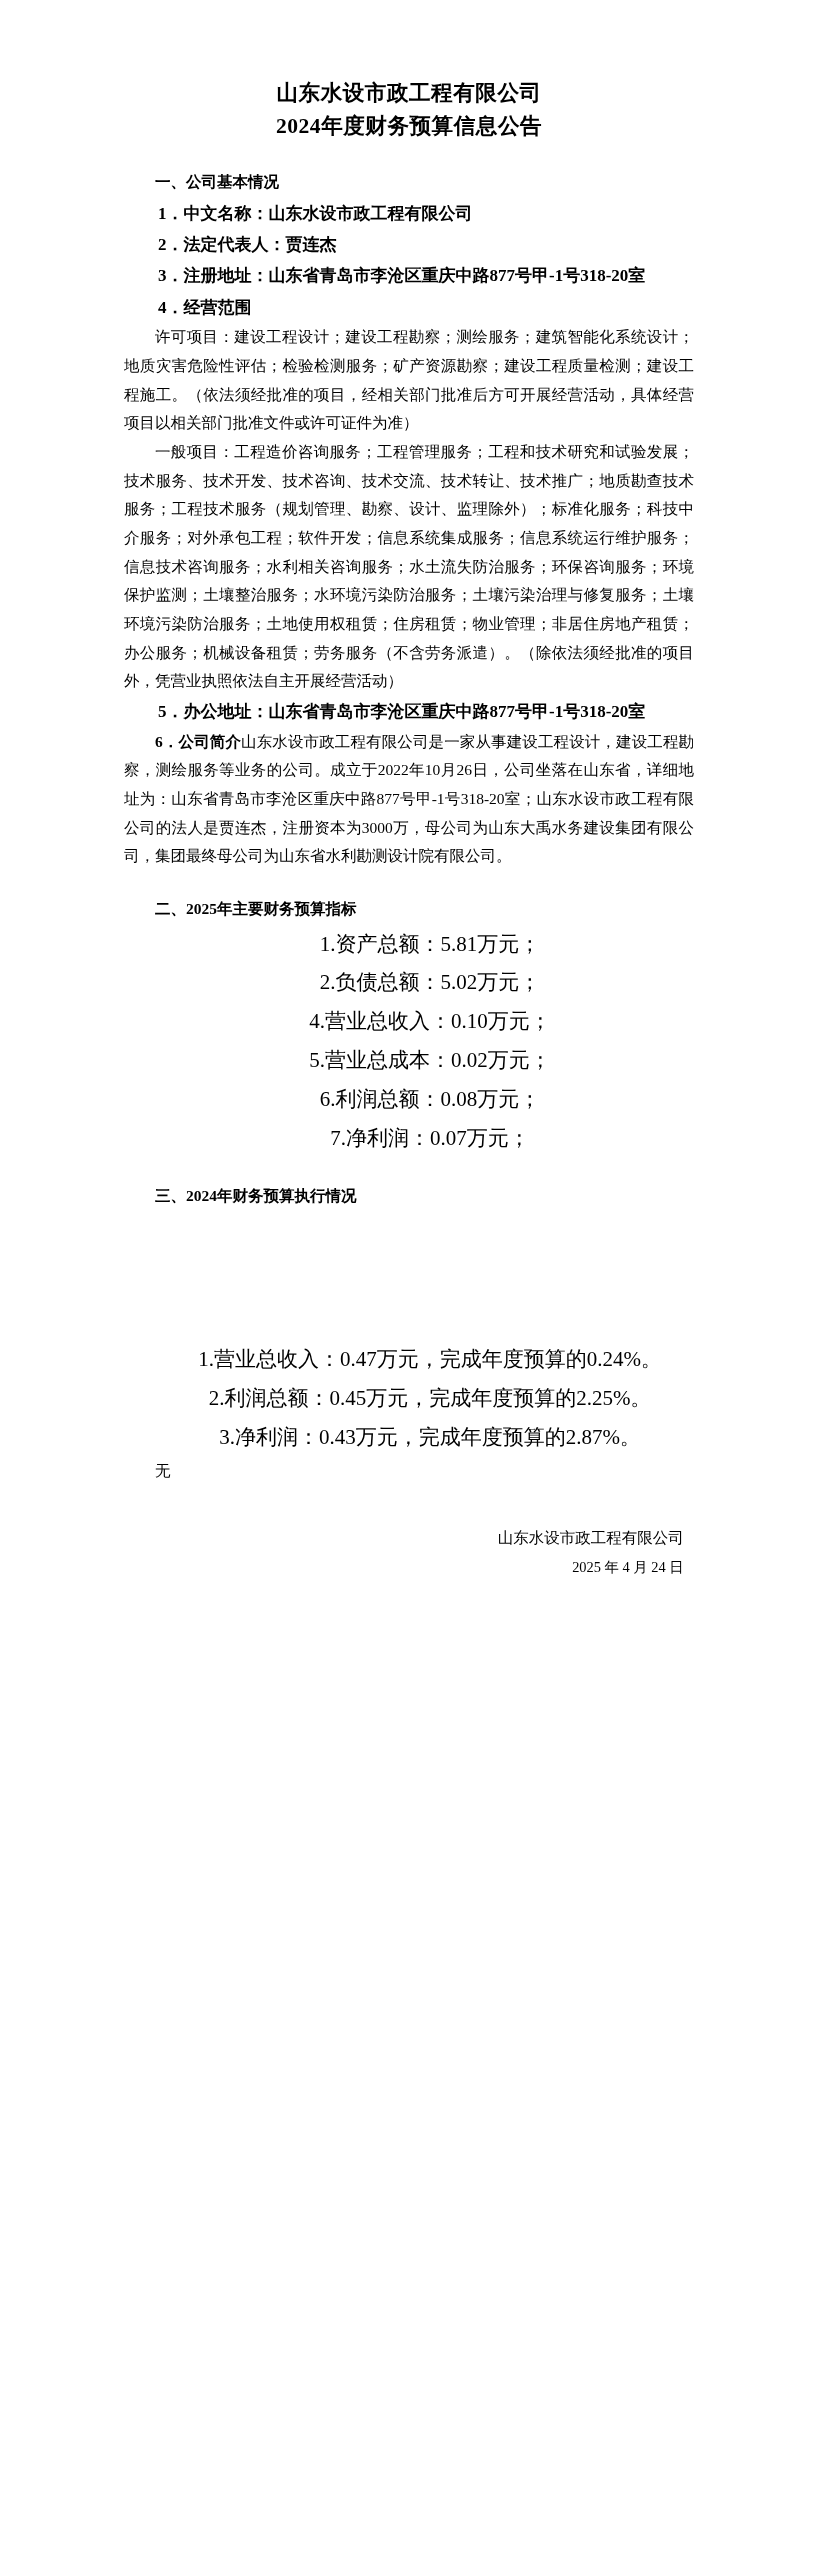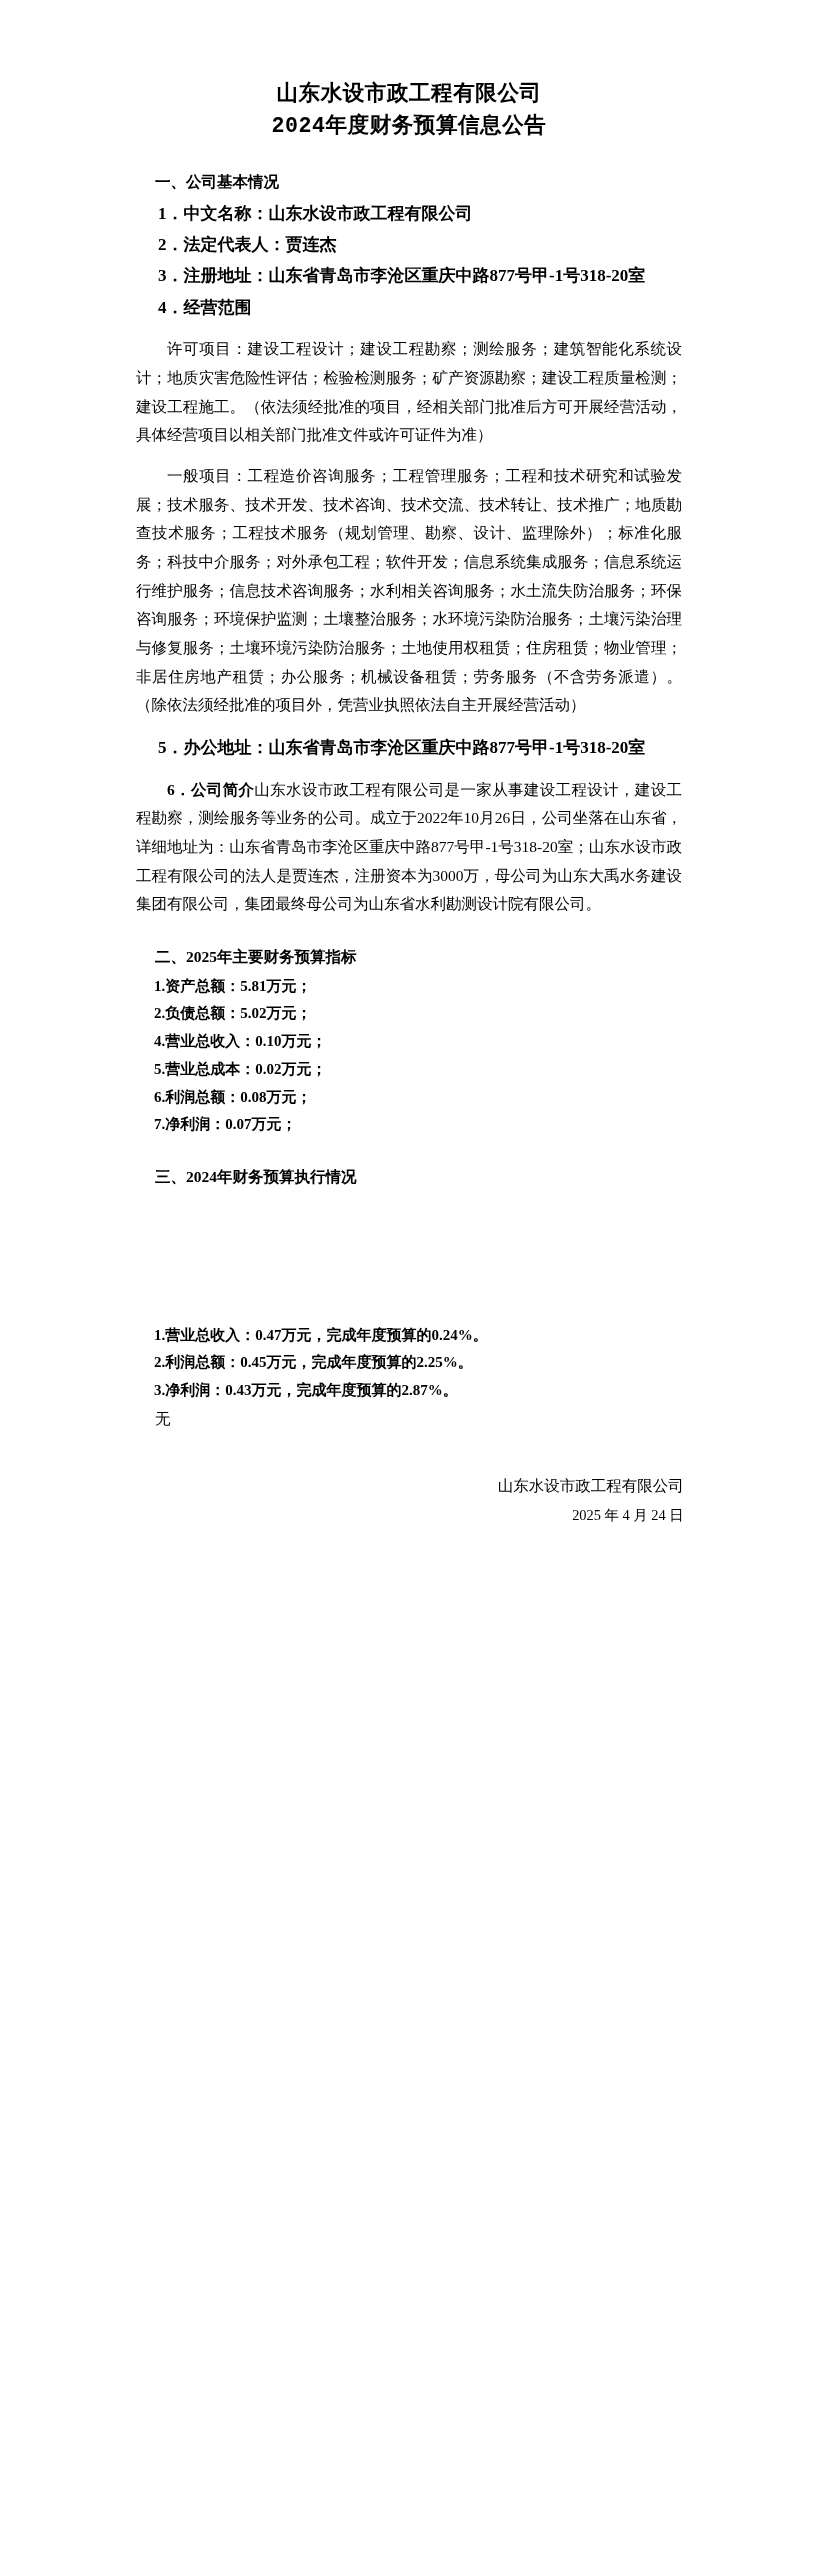--- a/index.html
+++ b/index.html
@@ -23,50 +23,50 @@
   .doc-title {
     text-align: center;
     font-weight: bold;
     font-size: 21.6px;
     line-height: 1.55;
     letter-spacing: 0.5px;
     margin: 0 0 5.2px 0;
   }
   .doc-title .line2 {
     display: block;
-    font-family: Liberation Mono, monospace;
   }
   .section-head {
     font-weight: bold;
     font-size: 15.5px;
     line-height: 1.85;
     text-indent: 2em;
     margin: 24px 0 1px 0;
   }
   .item-head {
     font-weight: bold;
     font-size: 17px;
     line-height: 1.85;
     text-indent: 2em;
     margin: 0;
   }
   .para {
     font-size: 15.5px;
     line-height: 1.85;
     text-indent: 2em;
-    margin: 12px;
+    margin: 0;
     text-align: justify;
     text-justify: inter-ideograph;
   }
   .metric {
-    font-weight: bold;
-    font-size: 15px;
+    font-weight: normal;
+    font-size: 21px;
     line-height: 1.85;
     text-indent: 2em;
     margin: 0;
+    text-align: center;
   }
   .spacer-md {
     height: 129px;
   }
   .signature {
     margin-top: 36px;
     text-align: right;
     font-size: 15.5px;
     line-height: 2.0;
     padding-right: 10.3px;

